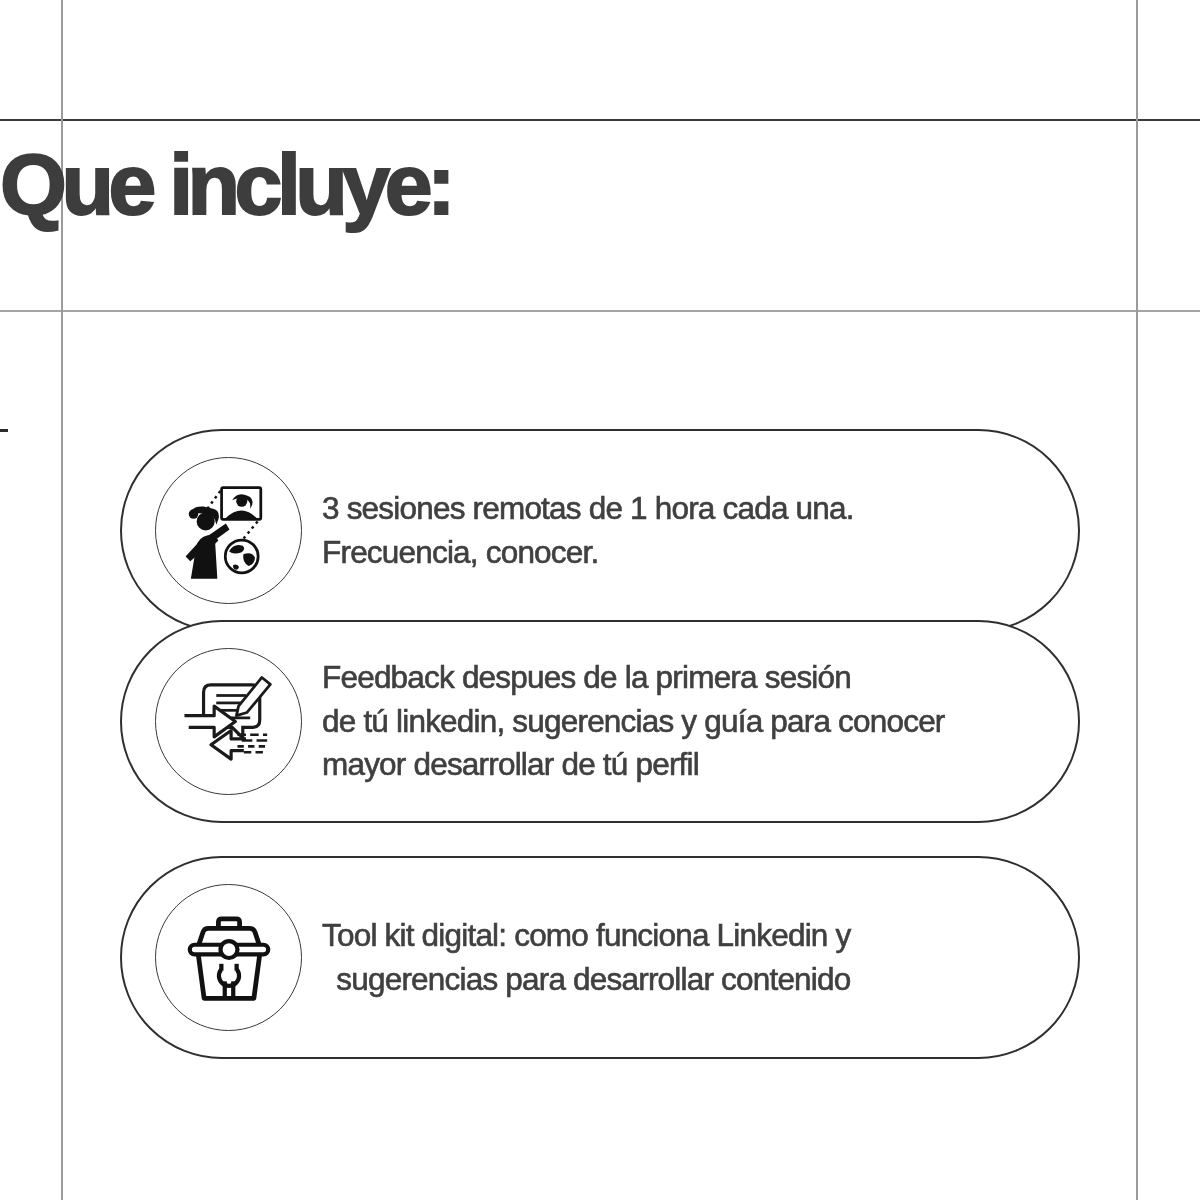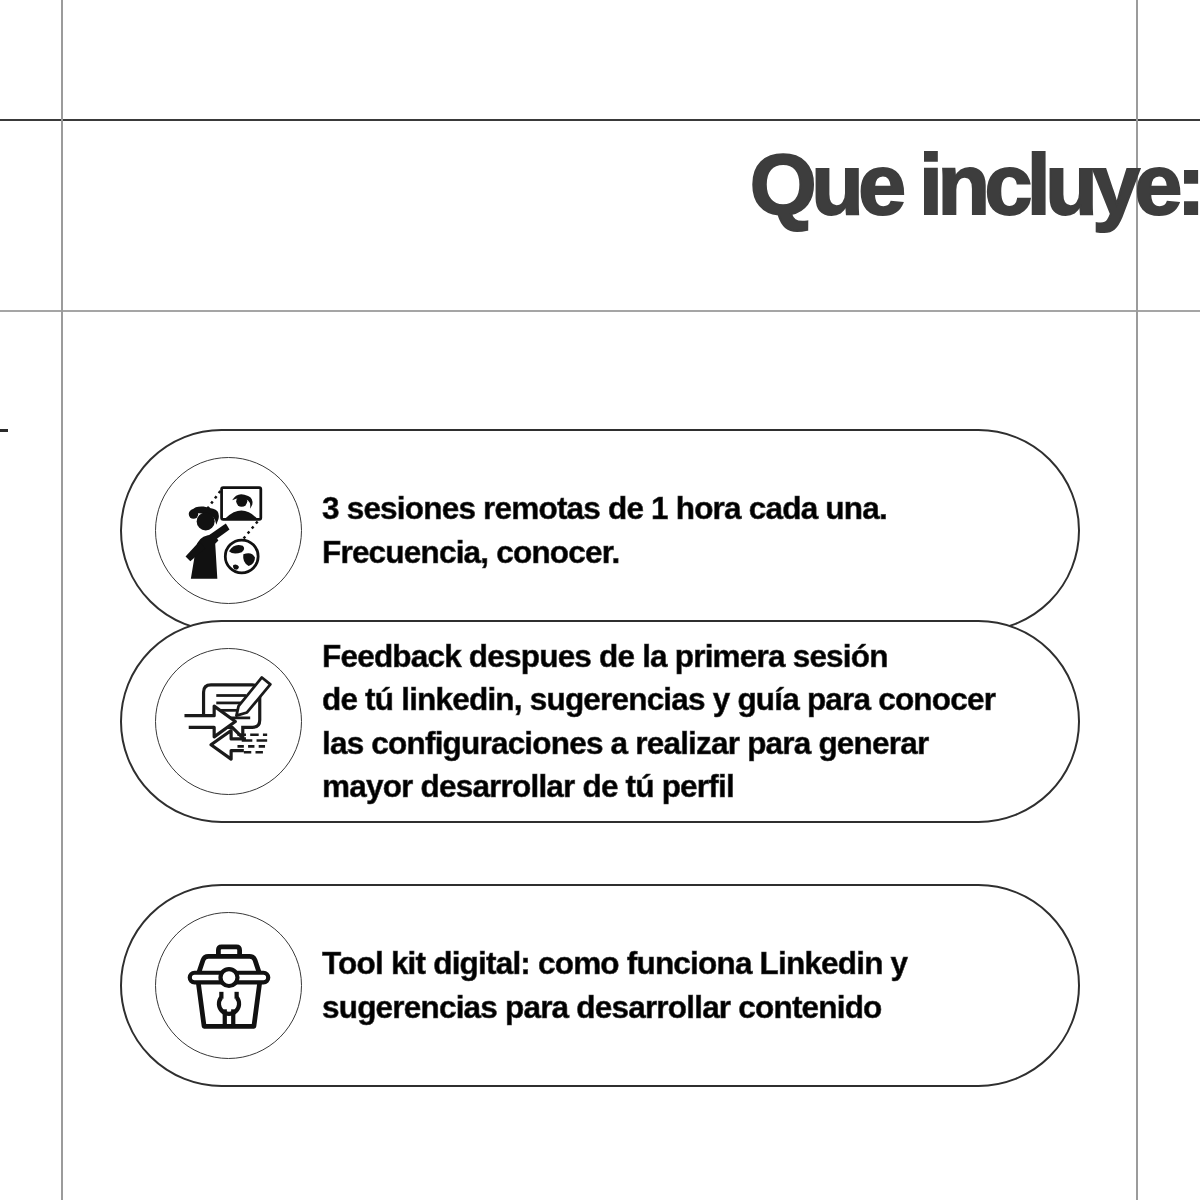--- a/index.html
+++ b/index.html
@@ -16,51 +16,51 @@
   .hline-dark{top:119px;background:#3a3a3a;}
   .hline-gray{top:310px;background:#a5a5a5;}
   .vline{position:absolute;top:0;width:2px;height:1200px;background:#9b9b9b;}
   .vline-left{left:61px;}
   .vline-right{left:1136px;}
   .edge-dash{position:absolute;left:0;top:429px;width:8px;height:3px;background:#2b2b2b;}
 
   
   .title{
     position:absolute;top:134px;left:0;width:1200px;
-    text-align:right;
+    text-align:left;
     font-size:86px;line-height:100px;
     font-weight:bold;letter-spacing:-5.5px;
     color:#3d3d3d;
     -webkit-text-stroke:2px #3d3d3d;
   }
 
   
   .card{
     position:absolute;left:120px;width:960px;height:203px;
     box-sizing:border-box;
     border:2px solid #2f2f2f;border-radius:102px;
     background:#ffffff;
     display:flex;align-items:center;
   }
   .card1{top:429px;}
   .card2{top:620px;}
-  .card3{top:884px;}
+  .card3{top:856px;text-align:right;}
   .icon-circle{
     box-sizing:border-box;
     width:147px;height:147px;border-radius:50%;
     border:1.6px solid #3a3a3a;background:#ffffff;
     margin-left:33px;flex:0 0 auto;
     display:flex;align-items:center;justify-content:center;
   }
   .icon-circle svg{width:106px;height:106px;display:block;}
   .card-text{
     margin-left:20px;
     font-size:31.5px;line-height:43.5px;
-    font-weight:bold;letter-spacing:-0.8px;
-    color:#000000;
+    font-weight:normal;letter-spacing:-0.8px;
+    color:#404040;
     -webkit-text-stroke:0.6px #3d3d3d;
   }
   .card-text div{white-space:nowrap;}
 </style>
 </head>
 <body>
 
 <div class="hline hline-dark"></div>
 <div class="hline hline-gray"></div>
 <div class="vline vline-left"></div>
@@ -118,21 +118,20 @@
 
       <line x1="58" y1="62" x2="86" y2="62" stroke="#1a1a1a" stroke-width="2.4" stroke-dasharray="8 4"></line>
       <line x1="62" y1="67.5" x2="88" y2="67.5" stroke="#1a1a1a" stroke-width="2.4" stroke-dasharray="10 4"></line>
       <line x1="58" y1="73" x2="86" y2="73" stroke="#1a1a1a" stroke-width="2.4" stroke-dasharray="6 4"></line>
       <line x1="64" y1="78.5" x2="84" y2="78.5" stroke="#1a1a1a" stroke-width="2.4" stroke-dasharray="7 4"></line>
     </svg>
   </div>
   <div class="card-text">
     <div>Feedback despues de la primera sesión</div>
     <div>de tú linkedin, sugerencias y guía para conocer</div>
-    <div>las configuraciones a realizar para generar</div>
     <div>mayor desarrollar de tú perfil</div>
   </div>
 </div>
 
 <div class="card card3">
   <div class="icon-circle">
     <svg viewBox="0 0 100 100" aria-hidden="true">
 
       <path d="M40 22 v-6 q0 -3 3 -3 h14 q3 0 3 3 v6" fill="none" stroke="#111" stroke-width="4.5"></path>
 

